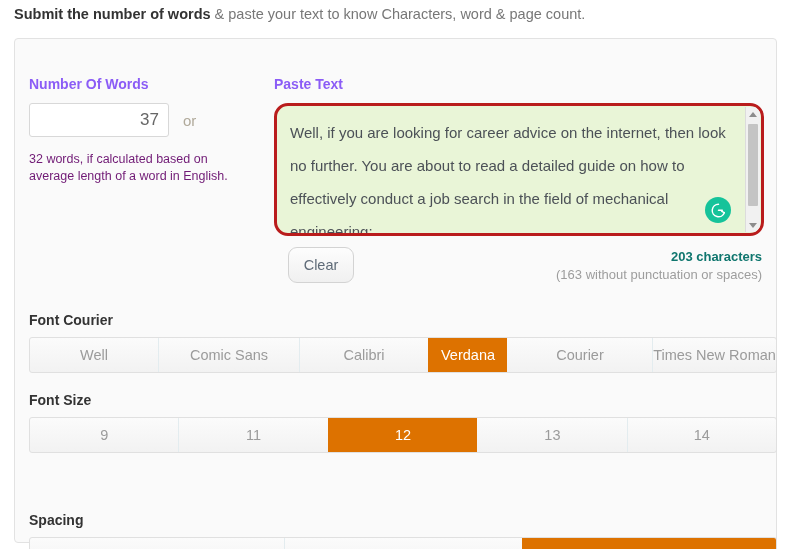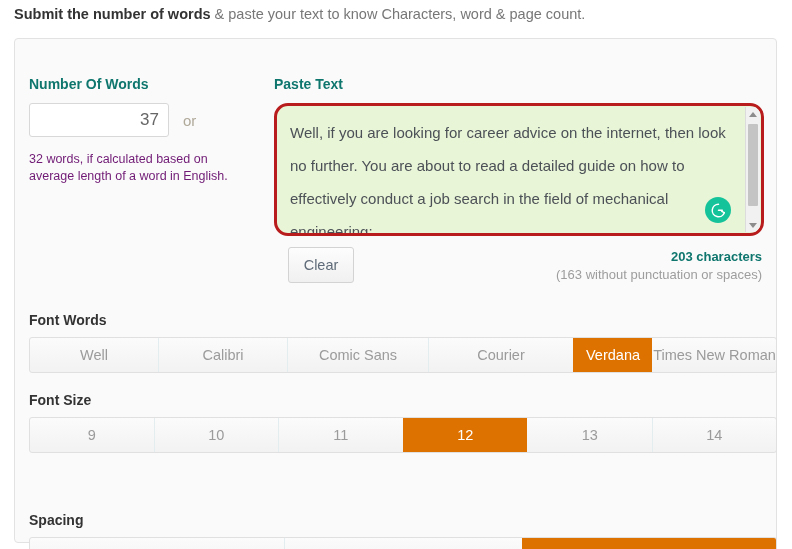--- a/index.html
+++ b/index.html
@@ -50,21 +50,21 @@
   
   .col-left {
     position: absolute;
     left: 14px;
     top: 36px;
     width: 232px;
   }
   .field-label {
     font-size: 14px;
     font-weight: bold;
-    color: #0f766e;
+    color: #8b5cf6;
     margin: 0 0 10px 0;
     line-height: 18px;
   }
   .num-row {
     display: flex;
     align-items: center;
   }
   .num-input {
     width: 140px;
     height: 34px;
@@ -184,21 +184,21 @@
   }
   .clear-btn {
     position: absolute;
     left: 14px;
     top: 0;
     width: 66px;
     height: 36px;
     box-sizing: border-box;
     background: linear-gradient(#fdfdfd, #f0f0f0);
     border: 1px solid #d3d3d3;
-    border-radius: 3px;
+    border-radius: 9px;
     font-family: "Liberation Sans", sans-serif;
     font-size: 14.5px;
     color: #5f6b78;
     cursor: pointer;
     padding: 0;
   }
   .counts {
     position: absolute;
     right: 2px;
     top: 1px;
@@ -325,36 +325,35 @@
       <div class="below-ta">
         <button class="clear-btn">Clear</button>
         <div class="counts">
           <div class="count-main">203 characters</div>
           <div class="count-sub">(163 without punctuation or spaces)</div>
         </div>
       </div>
     </div>
 
     <div class="section" style="top:272px;">
-      <div class="sec-label">Font Words</div>
+      <div class="sec-label">Font Courier</div>
       <div class="seg fam">
         <div class="seg-item w-arial">Well</div>
+        <div class="seg-item w-comic">Comic Sans</div>
         <div class="seg-item w-calibri">Calibri</div>
-        <div class="seg-item w-comic">Comic Sans</div>
+        <div class="seg-item w-verdana active">Verdana</div>
         <div class="seg-item w-courier">Courier</div>
-        <div class="seg-item w-verdana active">Verdana</div>
         <div class="seg-item w-times">Times New Roman</div>
       </div>
     </div>
 
     <div class="section" style="top:352px;">
       <div class="sec-label">Font Size</div>
       <div class="seg size">
         <div class="seg-item">9</div>
-        <div class="seg-item">10</div>
         <div class="seg-item">11</div>
         <div class="seg-item active">12</div>
         <div class="seg-item">13</div>
         <div class="seg-item">14</div>
       </div>
     </div>
 
     <div class="section" style="top:437px;margin-top:35px;">
       <div class="sec-label">Spacing</div>
       <div class="seg spacing">

